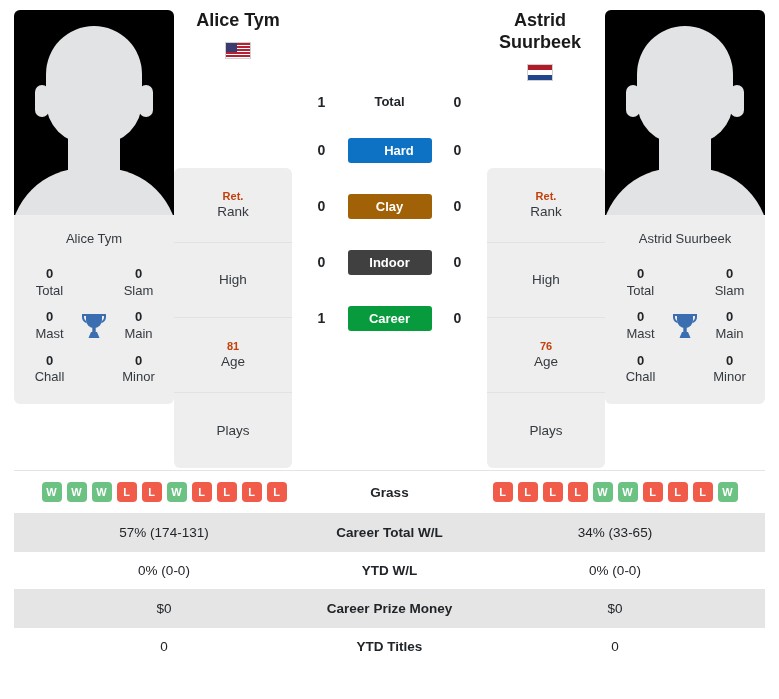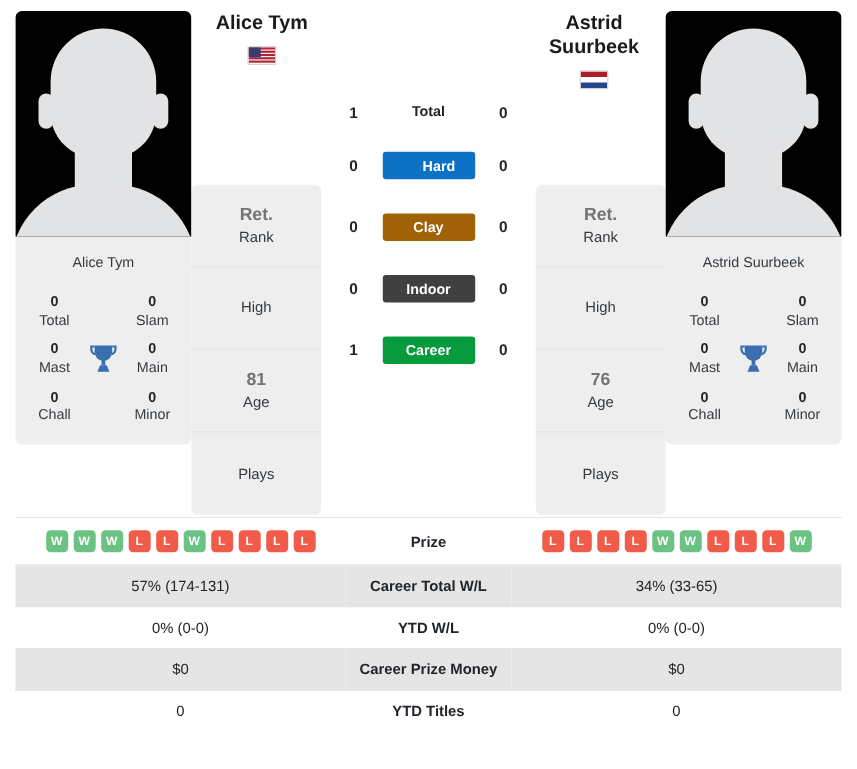--- a/index.html
+++ b/index.html
@@ -98,21 +98,21 @@
   .info-row {
     height: 75px;
     display: flex;
     flex-direction: column;
     align-items: center;
     justify-content: center;
     border-bottom: 1px solid #e2e2e2;
     line-height: 1.3;
   }
   .info-row:last-child { border-bottom: none; }
-  .info-val { font-size: 16px; font-weight: bold; color: #737373; }
+  .info-val { font-size: 11px; font-weight: bold; color: #c2410c; }
   .info-lab { font-size: 13.5px; color: #343a40; }
 
   
   .h2h {
     flex: 1 1 auto;
     padding: 0 4px;
     min-width: 0;
   }
   .h2h-row {
     display: flex;
@@ -448,21 +448,21 @@
             <span class="form-badge fb-w">W</span>
             <span class="form-badge fb-l">L</span>
             <span class="form-badge fb-l">L</span>
             <span class="form-badge fb-w">W</span>
             <span class="form-badge fb-l">L</span>
             <span class="form-badge fb-l">L</span>
             <span class="form-badge fb-l">L</span>
             <span class="form-badge fb-l">L</span>
           </div>
       </td>
-      <td class="col-mid lab-cell">Prize</td>
+      <td class="col-mid lab-cell">Grass</td>
       <td class="col-side form-cell">
         <div class="form-list" id="form-right">
             <span class="form-badge fb-l">L</span>
             <span class="form-badge fb-l">L</span>
             <span class="form-badge fb-l">L</span>
             <span class="form-badge fb-l">L</span>
             <span class="form-badge fb-w">W</span>
             <span class="form-badge fb-w">W</span>
             <span class="form-badge fb-l">L</span>
             <span class="form-badge fb-l">L</span>

